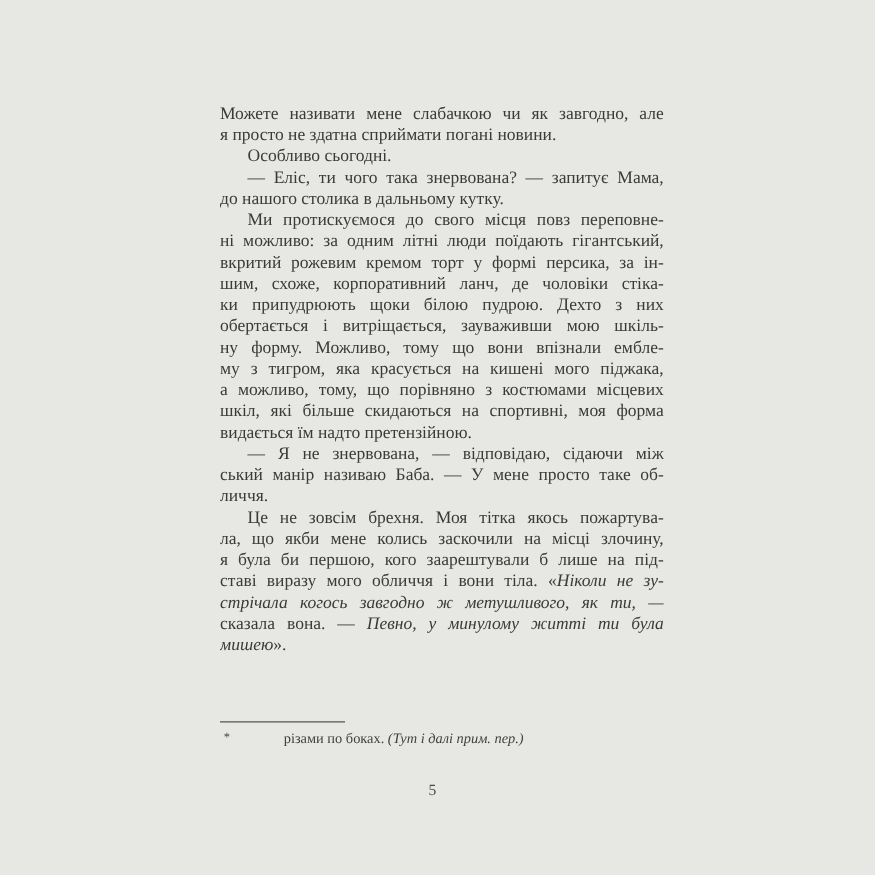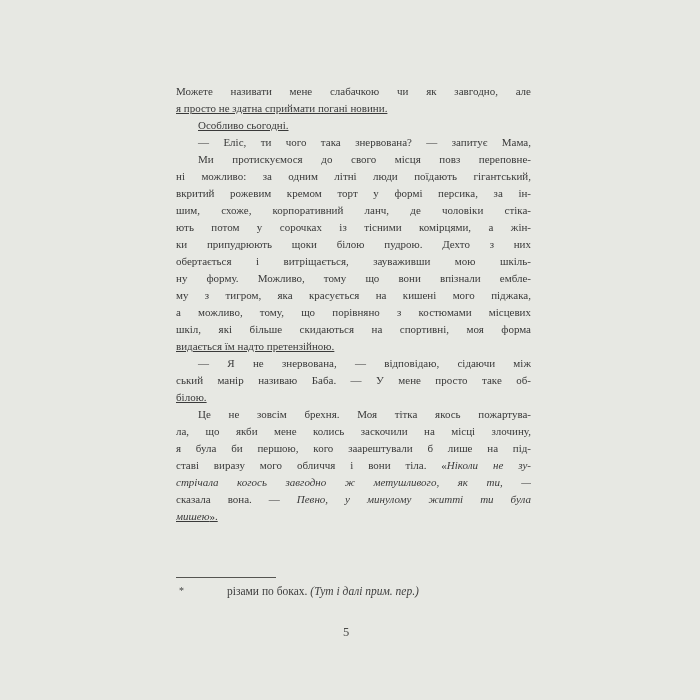--- a/index.html
+++ b/index.html
@@ -18,31 +18,31 @@
     position: absolute;
     inset: 0;
     background: #e7e8e3;
   }
   .main-text {
     position: absolute;
     left: 176px;
     top: 83px;
     width: 355px;
     color: #3a3a3a;
-    font-size: 11px;
+    font-size: 14px;
     line-height: 17px;
   }
   .line {
     height: 17px;
     overflow: hidden;
     text-align: justify;
     text-align-last: justify;
     word-spacing: normal;
   }
-  .line.last { text-align-last: left; text-decoration: underline; }
+  .line.last { text-align-last: left; }
   .line.indent { padding-left: 22px; }
   .line em { font-style: italic; }
   .line sup {
     font-size: 60%;
     vertical-align: 0.45em;
     line-height: 0;
   }
   .footnote {
     position: absolute;
     left: 176px;
@@ -89,35 +89,35 @@
 </head>
 <body>
 
 <div class="book-page">
 
   <div class="main-text">
       <div class="line"><span>Можете називати мене слабачкою чи як завгодно, але</span></div>
       <div class="line last"><span>я просто не здатна сприймати погані новини.</span></div>
       <div class="line indent last"><span>Особливо сьогодні.</span></div>
       <div class="line indent"><span>— Еліс, ти чого така знервована? — запитує Мама,</span></div>
+      <div class="line last"><span>до нашого столика в дальньому кутку.</span></div>
       <div class="line indent"><span>Ми протискуємося до свого місця повз переповне-</span></div>
       <div class="line"><span>ні можливо: за одним літні люди поїдають гігантський,</span></div>
       <div class="line"><span>вкритий рожевим кремом торт у формі персика, за ін-</span></div>
       <div class="line"><span>шим, схоже, корпоративний ланч, де чоловіки стіка-</span></div>
-      <div class="line"><span>ють потом у сорочках із тісними комірцями, а жін-</span></div>
       <div class="line"><span>ки припудрюють щоки білою пудрою. Дехто з них</span></div>
       <div class="line"><span>обертається і витріщається, зауваживши мою шкіль-</span></div>
       <div class="line"><span>ну форму. Можливо, тому що вони впізнали ембле-</span></div>
       <div class="line"><span>му з тигром, яка красується на кишені мого піджака,</span></div>
       <div class="line"><span>а можливо, тому, що порівняно з костюмами місцевих</span></div>
       <div class="line"><span>шкіл, які більше скидаються на спортивні, моя форма</span></div>
       <div class="line last"><span>видається їм надто претензійною.</span></div>
       <div class="line indent"><span>— Я не знервована, — відповідаю, сідаючи між</span></div>
       <div class="line"><span>ський манір називаю Баба. — У мене просто таке об-</span></div>
-      <div class="line last"><span>білою.</span></div>
+      <div class="line last"><span>личчя.</span></div>
       <div class="line indent"><span>Це не зовсім брехня. Моя тітка якось пожартува-</span></div>
       <div class="line"><span>ла, що якби мене колись заскочили на місці злочину,</span></div>
       <div class="line"><span>я була би першою, кого заарештували б лише на під-</span></div>
       <div class="line"><span>ставі виразу мого обличчя і вони тіла. «</span><em>Ніколи не зу-</em></div>
       <div class="line"><em>стрічала когось завгодно ж метушливого, як ти, —</em></div>
       <div class="line"><span>сказала вона. — </span><em>Певно, у минулому житті ти була</em></div>
       <div class="line last"><em>мишею</em><span>».</span></div>
     </div>
 
   <div class="footnote">

